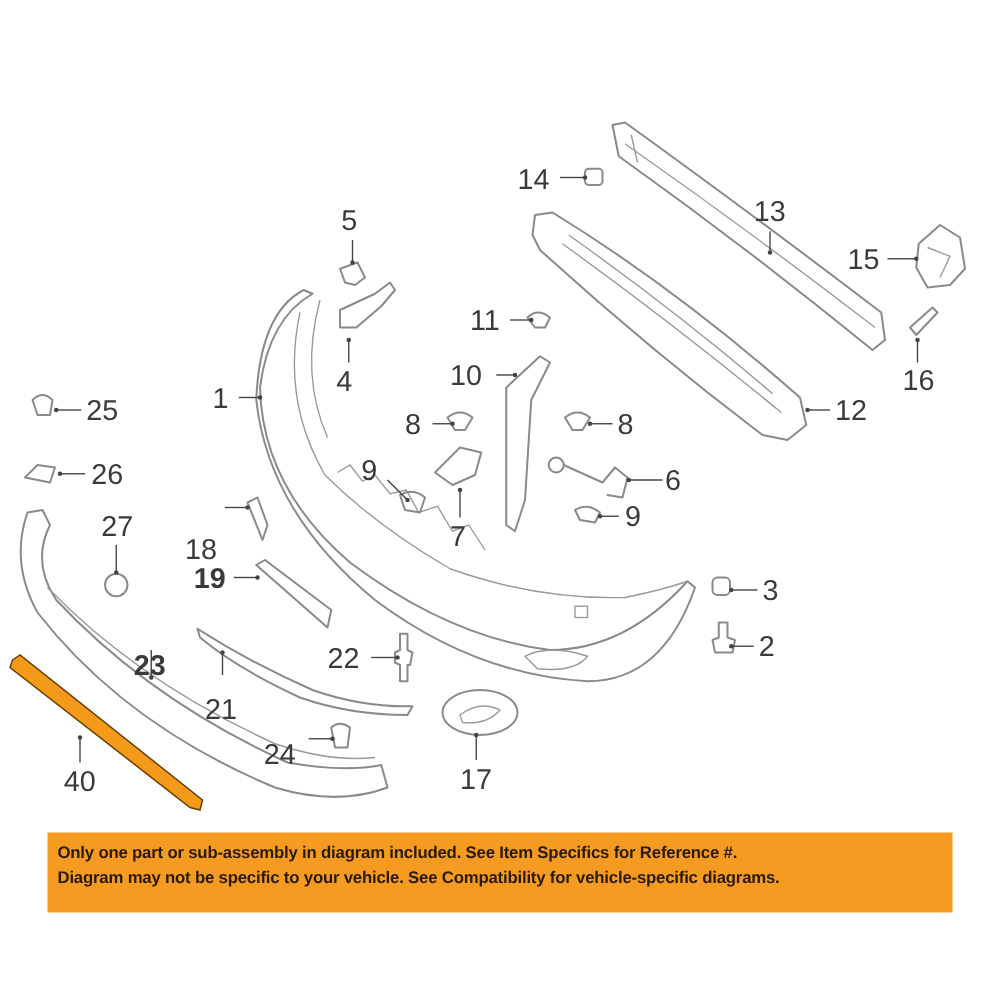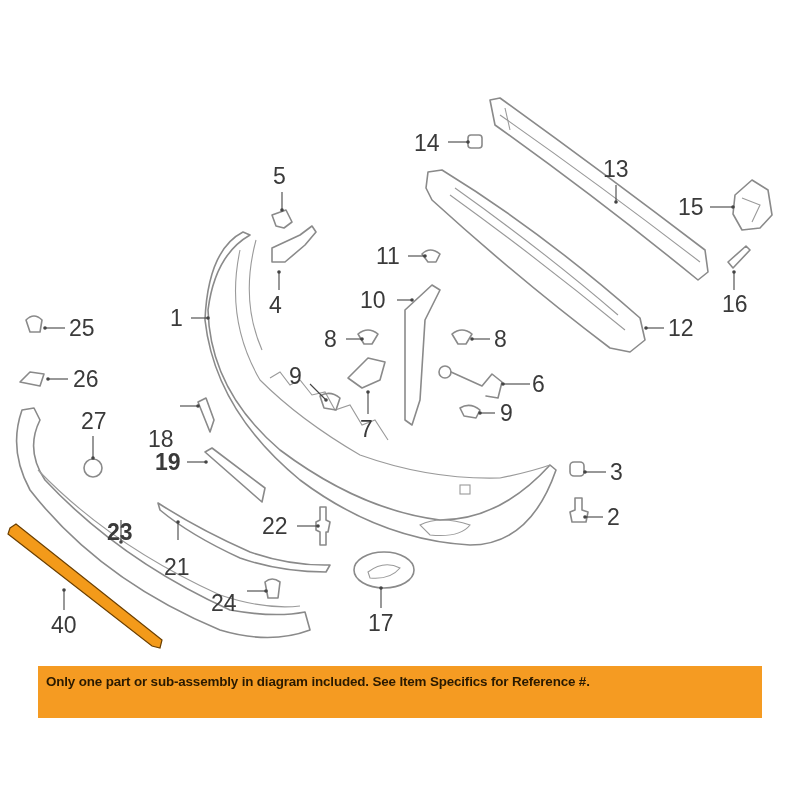--- a/index.html
+++ b/index.html
@@ -5,21 +5,21 @@
   html, body { margin: 0; padding: 0; background: #ffffff; }
   body { width: 800px; height: 800px; position: relative; overflow: hidden; font-family: "Liberation Sans", sans-serif; }
   #stage { position: absolute; left: 0; top: 0; width: 800px; height: 800px; }
   svg.diagram { position: absolute; left: 0; top: 0; }
   .part { fill: none; stroke: #8a8a8a; stroke-width: 1.6; stroke-linejoin: round; stroke-linecap: round; }
   .part-thin { fill: none; stroke: #9a9a9a; stroke-width: 1.1; }
   .lead { stroke: #444; stroke-width: 1.1; fill: none; }
   .dot { fill: #444; }
   .callout { position: absolute; font-family: "Liberation Sans", sans-serif; font-size: 23px; color: #3a3a3a; line-height: 1; white-space: nowrap; }
   .highlight { fill: #f39a1a; stroke: #6b3f00; stroke-width: 1.2; }
-  .banner { position: absolute; left: 38px; top: 666px; width: 724px; height: 52px; background: #f59b22; box-sizing: border-box; padding: 6px 8px 0 8px; }
+  .banner { position: absolute; left: 38px; top: 666px; width: 724px; height: 64px; background: #f59b22; box-sizing: border-box; padding: 6px 8px 0 8px; }
   .banner-line { font-family: "Liberation Sans", sans-serif; font-weight: bold; font-size: 13.4px; color: #2a1a00; line-height: 20px; white-space: nowrap; letter-spacing: -0.15px; }
 </style>
 </head>
 <body>
 
 <div id="stage">
 
   <svg class="diagram" width="800" height="800" viewBox="0 0 800 800">
 
     <g>
@@ -180,14 +180,15 @@
   <span class="callout" style="left:164px;top:544px;margin-top:12px;">21</span>
   <span class="callout" style="left:262px;top:515px;">22</span>
   <span class="callout" style="left:107px;top:521px;font-weight:bold;">23</span>
   <span class="callout" style="left:211px;top:592px;">24</span>
   <span class="callout" style="left:69px;top:317px;">25</span>
   <span class="callout" style="left:73px;top:368px;">26</span>
   <span class="callout" style="left:81px;top:410px;">27</span>
 
   <div class="banner">
     <div class="banner-line">Only one part or sub-assembly in diagram included. See Item Specifics for Reference #.</div>
+    <div class="banner-line">Diagram may not be specific to your vehicle. See Compatibility for vehicle-specific diagrams.</div>
   </div>
 </div>
 
 </body></html>

